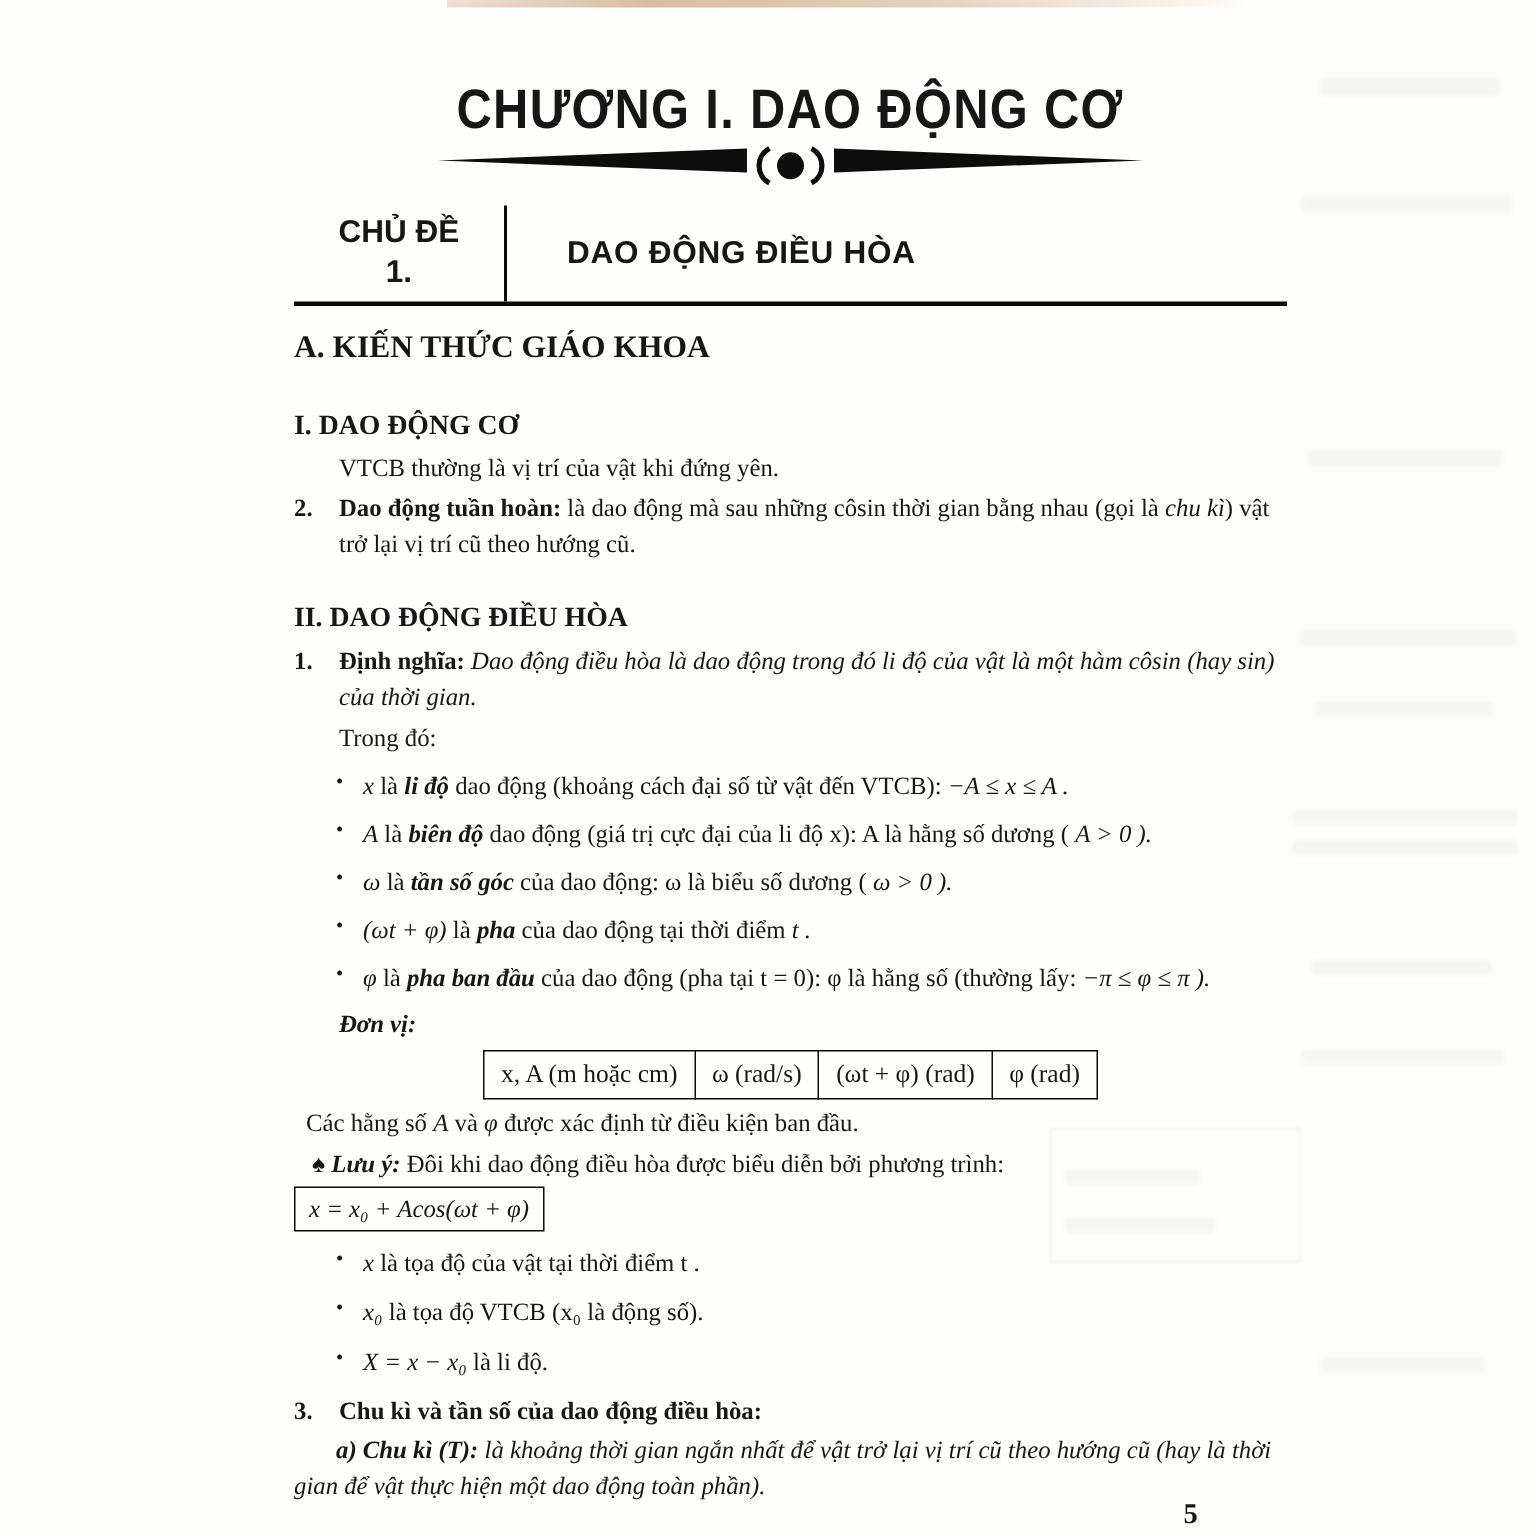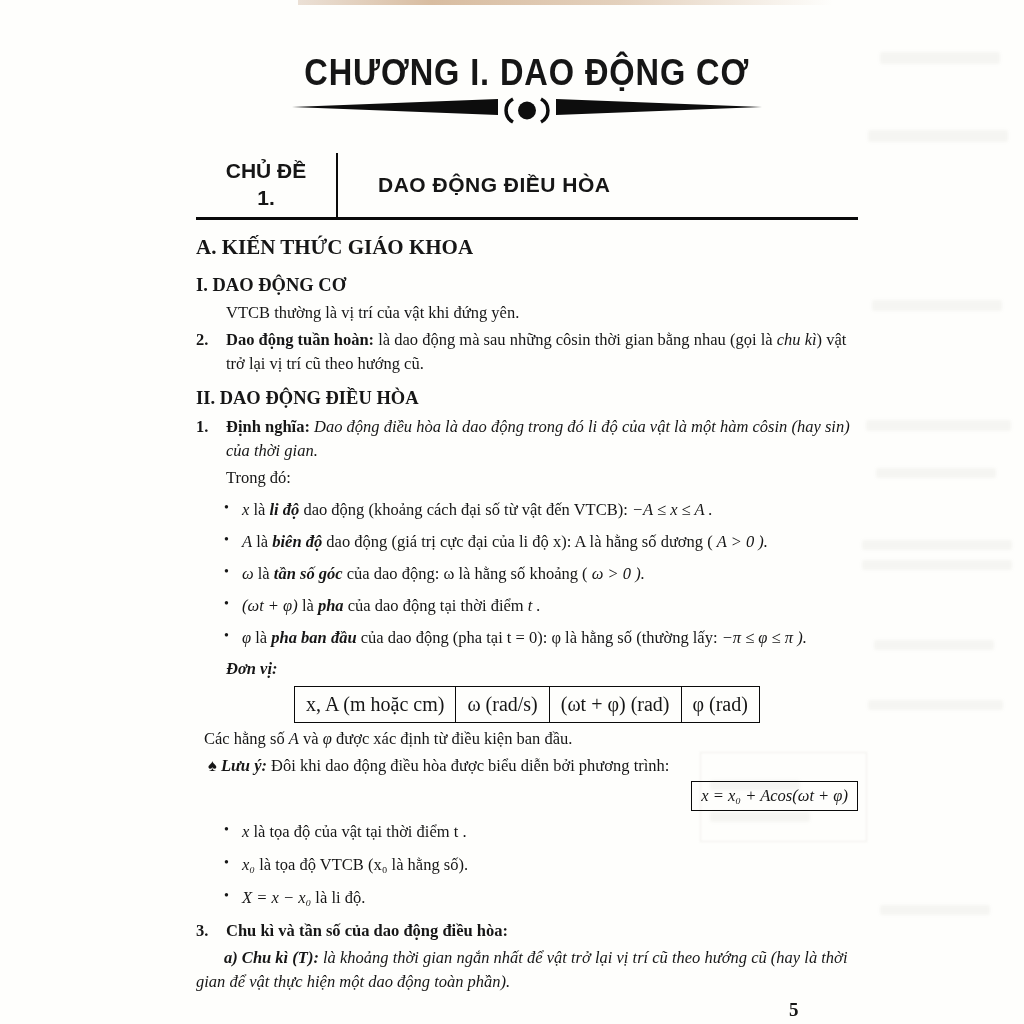--- a/index.html
+++ b/index.html
@@ -10,49 +10,49 @@
     background:linear-gradient(90deg,rgba(160,105,60,.20),rgba(185,135,85,.55) 25%,rgba(185,135,85,.38) 60%,rgba(185,135,85,0));}
   .bleed{position:absolute;background:rgba(110,95,80,.06);filter:blur(1.5px);border-radius:2px;}
   .bleed-box{position:absolute;border:1px solid rgba(110,95,80,.10);filter:blur(1px);}
   
   .content{position:absolute;left:196px;top:46px;width:662px;font-size:16.5px;line-height:1.45;}
   
   .c-title{text-align:center;}
   .c-title .txt{display:inline-block;font-family:"Liberation Sans","DejaVu Sans",sans-serif;
     font-weight:bold;font-size:37px;letter-spacing:1px;transform:scaleX(.88);transform-origin:center;}
   .divider{text-align:center;margin-top:-3px;line-height:0;}
-  .topic-row{display:flex;align-items:stretch;margin-top:28px;border-bottom:3px solid #0a0a0a;
+  .topic-row{display:flex;align-items:stretch;margin-top:12px;border-bottom:3px solid #0a0a0a;
     font-family:"Liberation Sans","DejaVu Sans",sans-serif;font-weight:bold;}
   .topic-left{width:140px;text-align:center;font-size:21px;line-height:1.3;padding:4px 0 6px;}
   .topic-sep{width:2px;background:#0a0a0a;}
   .topic-title{flex:1;display:flex;align-items:center;padding-left:40px;font-size:21px;letter-spacing:.5px;}
   
   .h-a{font-size:21px;font-weight:bold;margin:12px 0 2px;}
-  .h-roman{font-size:18.5px;font-weight:bold;margin:9px 0 2px;}
+  .h-roman{font-size:18.5px;font-weight:bold;margin:24px 0 2px;}
   
   p{margin:3px 0;}
   .item{padding-left:30px;}
   .item .num{display:inline-block;width:30px;margin-left:-30px;font-weight:bold;}
   .sub{padding-left:30px;}
   .hang{text-indent:28px;}
   .b{font-weight:bold;}
   .i{font-style:italic;}
   .bi{font-weight:bold;font-style:italic;}
   
   ul.bullets{list-style:none;margin:4px 0;padding-left:46px;}
   ul.bullets li{position:relative;margin:8px 0;white-space:nowrap;}
   ul.bullets .blt{position:absolute;left:-18px;top:0;font-size:14px;}
   ul.sub-bullets{list-style:none;margin:5px 0;padding-left:46px;}
   ul.sub-bullets li{position:relative;margin:9px 0;}
   ul.sub-bullets .blt{position:absolute;left:-18px;top:0;font-size:14px;}
   
   .fbox{display:inline-block;border:1.5px solid #0a0a0a;padding:2px 9px;font-style:italic;}
-  .center-line{text-align:right;margin:2px 0;}
-  
-  table.units{border-collapse:collapse;margin:5px auto 4px;font-size:20px;}
+  .center-line{text-align:left;margin:2px 0;}
+  
+  table.units{border-collapse:collapse;margin:5px auto 4px;font-size:17px;}
   table.units td{border:1.5px solid #0a0a0a;padding:3px 11px;text-align:center;}
   .pagenum{position:absolute;left:789px;top:999px;font-size:19px;font-weight:bold;}
 </style>
 </head>
 <body>
 
 <div class="sheet">
 
   <div class="topstrip"></div>
   <div class="bleed" style="left:880px;top:52px;width:120px;height:12px"></div>
@@ -129,21 +129,21 @@
         <span>là</span>
         <span class="bi">biên độ</span>
         <span>dao động (giá trị cực đại của li độ x): A là hằng số dương (</span>
         <span class="i">A &gt; 0 ).</span>
       </li>
       <li>
         <span class="blt">•</span>
         <span class="i">ω</span>
         <span>là</span>
         <span class="bi">tần số góc</span>
-        <span>của dao động: ω là hằng số khoảng (</span>
+        <span>của dao động: ω là biểu số dương (</span>
         <span class="i">ω &gt; 0 ).</span>
       </li>
       <li>
         <span class="blt">•</span>
         <span class="i">(ωt + φ)</span>
         <span>là</span>
         <span class="bi">pha</span>
         <span>của dao động tại thời điểm</span>
         <span class="i">t .</span>
       </li>
@@ -189,21 +189,21 @@
 
     <ul class="sub-bullets">
       <li>
         <span class="blt">•</span>
         <span class="i">x</span>
         <span>là tọa độ của vật tại thời điểm t .</span>
       </li>
       <li>
         <span class="blt">•</span>
         <span class="i">x₀</span>
-        <span>là tọa độ VTCB (x₀ là hằng số).</span>
+        <span>là tọa độ VTCB (x₀ là động số).</span>
       </li>
       <li>
         <span class="blt">•</span>
         <span class="i">X = x − x₀</span>
         <span>là li độ.</span>
       </li>
     </ul>
 
     <p class="item">
       <span class="num">3.</span><span class="b">Chu kì và tần số của dao động điều hòa:</span>

